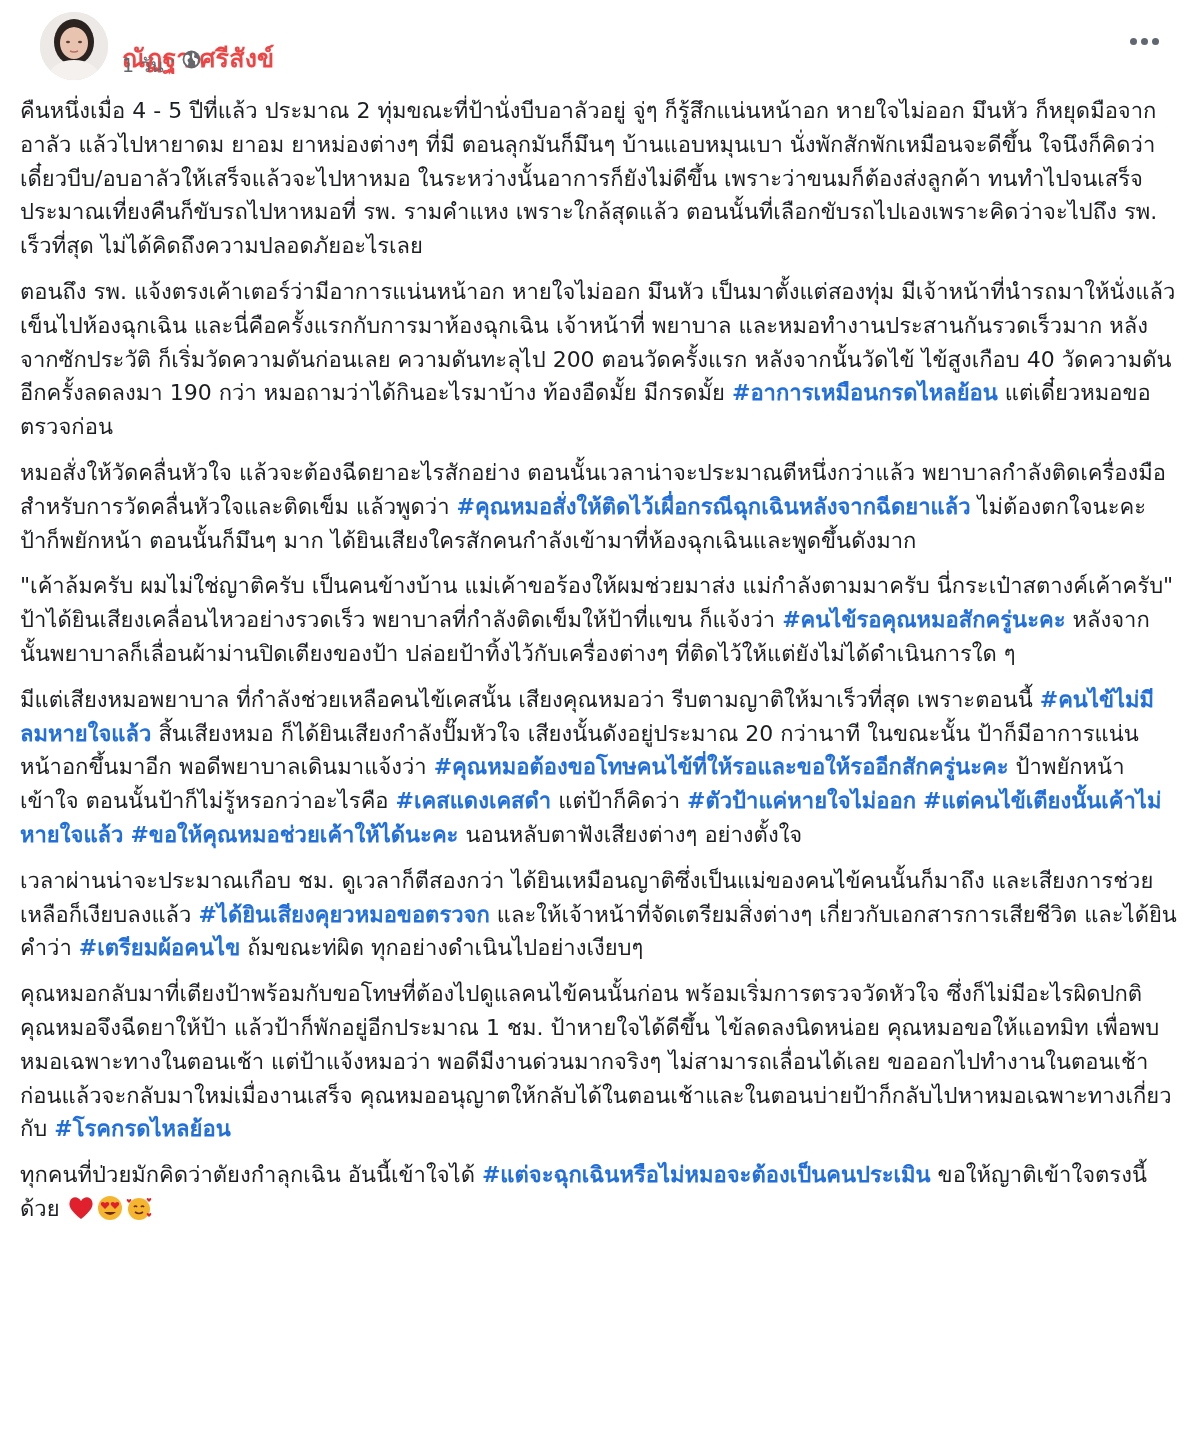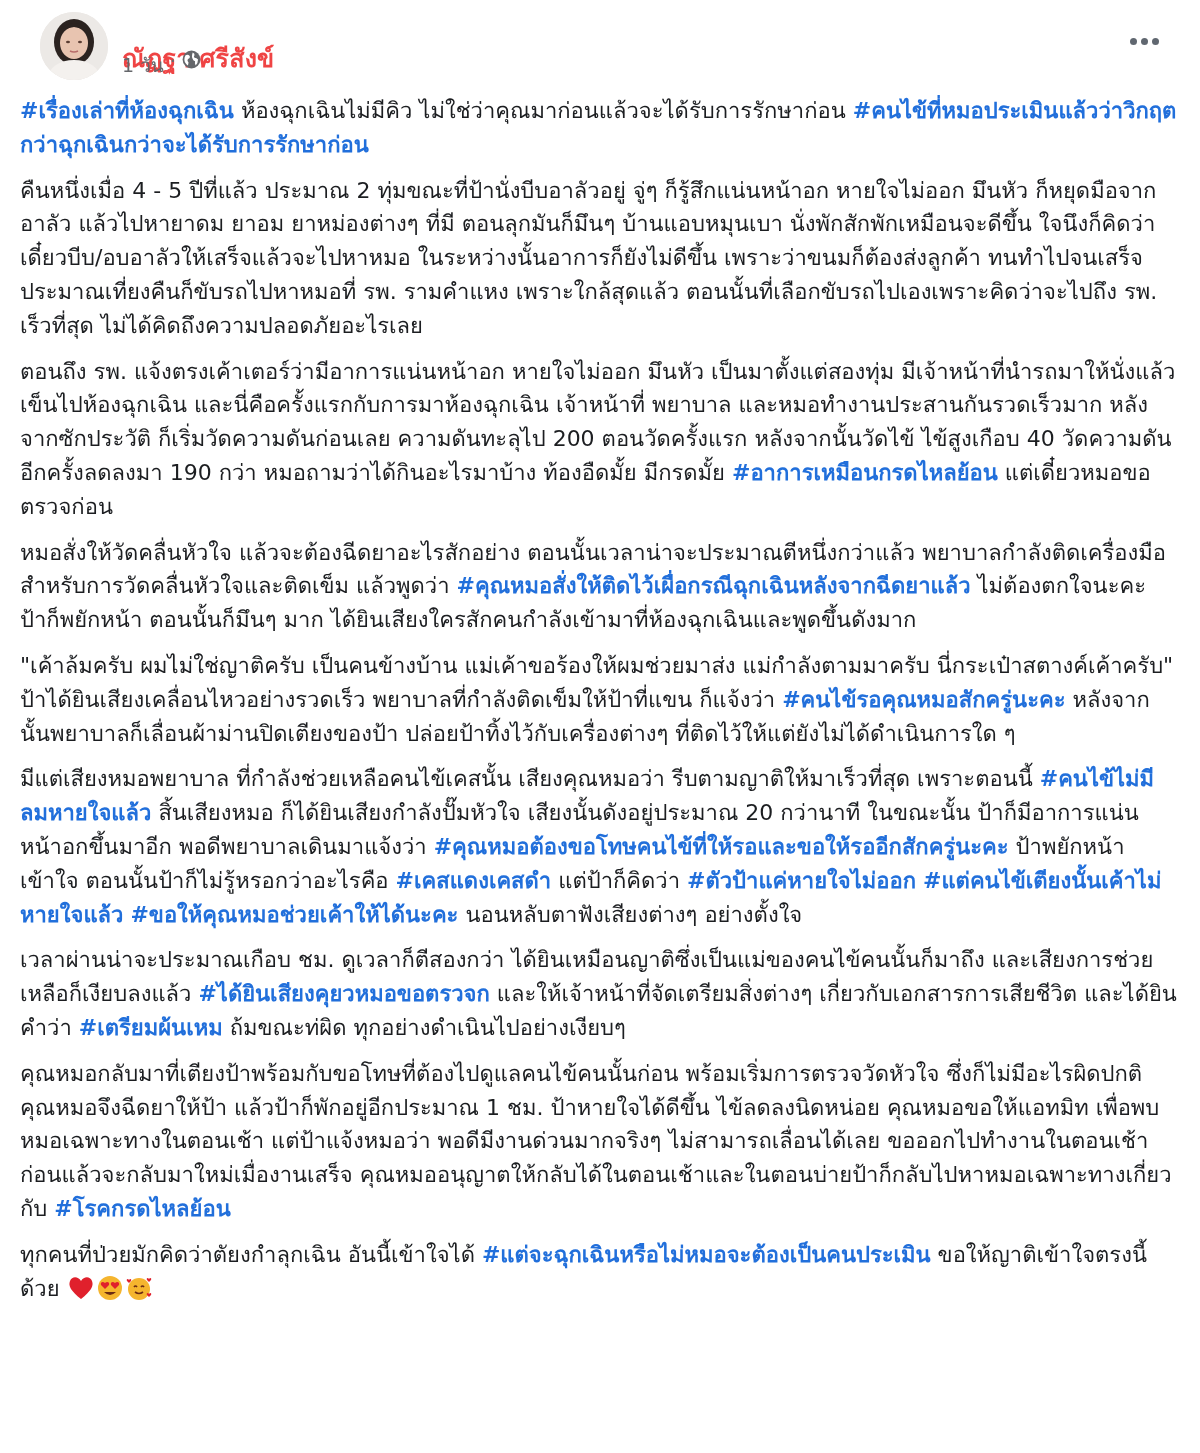--- a/index.html
+++ b/index.html
@@ -138,27 +138,26 @@
       </span>
     </div>
     <div class="more-button">
       <span class="dot"></span>
       <span class="dot"></span>
       <span class="dot"></span>
     </div>
   </div>
 
   <div class="post-body" id="post-body">
-      <p><a class="hashtag">#เรื่องเล่าที่ห้องฉุกเฉิน</a><span> ห้องฉุกเฉินไม่มีคิว ไม่ใช่ว่าคุณมาก่อนแล้วจะได้รับการรักษาก่อน </span><a class="hashtag">#คนไข้ที่หมอประเมินแล้วว่าวิกฤตกว่าฉุกเฉินกว่าจะได้รับการรักษาก่อน</a></p>
       <p><span>คืนหนึ่งเมื่อ 4 - 5 ปีที่แล้ว ประมาณ 2 ทุ่มขณะที่ป้านั่งบีบอาลัวอยู่ จู่ๆ ก็รู้สึกแน่นหน้าอก หายใจไม่ออก มึนหัว ก็หยุดมือจากอาลัว แล้วไปหายาดม ยาอม ยาหม่องต่างๆ ที่มี ตอนลุกมันก็มึนๆ บ้านแอบหมุนเบา นั่งพักสักพักเหมือนจะดีขึ้น ใจนึงก็คิดว่าเดี๋ยวบีบ/อบอาลัวให้เสร็จแล้วจะไปหาหมอ ในระหว่างนั้นอาการก็ยังไม่ดีขึ้น เพราะว่าขนมก็ต้องส่งลูกค้า ทนทำไปจนเสร็จ ประมาณเที่ยงคืนก็ขับรถไปหาหมอที่ รพ. รามคำแหง เพราะใกล้สุดแล้ว ตอนนั้นที่เลือกขับรถไปเองเพราะคิดว่าจะไปถึง รพ. เร็วที่สุด ไม่ได้คิดถึงความปลอดภัยอะไรเลย</span></p>
       <p><span>ตอนถึง รพ. แจ้งตรงเค้าเตอร์ว่ามีอาการแน่นหน้าอก หายใจไม่ออก มึนหัว เป็นมาตั้งแต่สองทุ่ม มีเจ้าหน้าที่นำรถมาให้นั่งแล้วเข็นไปห้องฉุกเฉิน และนี่คือครั้งแรกกับการมาห้องฉุกเฉิน เจ้าหน้าที่ พยาบาล และหมอทำงานประสานกันรวดเร็วมาก หลังจากซักประวัติ ก็เริ่มวัดความดันก่อนเลย ความดันทะลุไป 200 ตอนวัดครั้งแรก หลังจากนั้นวัดไข้ ไข้สูงเกือบ 40 วัดความดันอีกครั้งลดลงมา 190 กว่า หมอถามว่าได้กินอะไรมาบ้าง ท้องอืดมั้ย มีกรดมั้ย </span><a class="hashtag">#อาการเหมือนกรดไหลย้อน</a><span> แต่เดี๋ยวหมอขอตรวจก่อน</span></p>
       <p><span>หมอสั่งให้วัดคลื่นหัวใจ แล้วจะต้องฉีดยาอะไรสักอย่าง ตอนนั้นเวลาน่าจะประมาณตีหนึ่งกว่าแล้ว พยาบาลกำลังติดเครื่องมือสำหรับการวัดคลื่นหัวใจและติดเข็ม แล้วพูดว่า </span><a class="hashtag">#คุณหมอสั่งให้ติดไว้เผื่อกรณีฉุกเฉินหลังจากฉีดยาแล้ว</a><span> ไม่ต้องตกใจนะคะ ป้าก็พยักหน้า ตอนนั้นก็มึนๆ มาก ได้ยินเสียงใครสักคนกำลังเข้ามาที่ห้องฉุกเฉินและพูดขึ้นดังมาก</span></p>
       <p><span>"เค้าล้มครับ ผมไม่ใช่ญาติครับ เป็นคนข้างบ้าน แม่เค้าขอร้องให้ผมช่วยมาส่ง แม่กำลังตามมาครับ นี่กระเป๋าสตางค์เค้าครับ" ป้าได้ยินเสียงเคลื่อนไหวอย่างรวดเร็ว พยาบาลที่กำลังติดเข็มให้ป้าที่แขน ก็แจ้งว่า </span><a class="hashtag">#คนไข้รอคุณหมอสักครู่นะคะ</a><span> หลังจากนั้นพยาบาลก็เลื่อนผ้าม่านปิดเตียงของป้า ปล่อยป้าทิ้งไว้กับเครื่องต่างๆ ที่ติดไว้ให้แต่ยังไม่ได้ดำเนินการใด ๆ</span></p>
       <p><span>มีแต่เสียงหมอพยาบาล ที่กำลังช่วยเหลือคนไข้เคสนั้น เสียงคุณหมอว่า รีบตามญาติให้มาเร็วที่สุด เพราะตอนนี้ </span><a class="hashtag">#คนไข้ไม่มีลมหายใจแล้ว</a><span> สิ้นเสียงหมอ ก็ได้ยินเสียงกำลังปั๊มหัวใจ เสียงนั้นดังอยู่ประมาณ 20 กว่านาที ในขณะนั้น ป้าก็มีอาการแน่นหน้าอกขึ้นมาอีก พอดีพยาบาลเดินมาแจ้งว่า </span><a class="hashtag">#คุณหมอต้องขอโทษคนไข้ที่ให้รอและขอให้รออีกสักครู่นะคะ</a><span> ป้าพยักหน้าเข้าใจ ตอนนั้นป้าก็ไม่รู้หรอกว่าอะไรคือ </span><a class="hashtag">#เคสแดงเคสดำ</a><span> แต่ป้าก็คิดว่า </span><a class="hashtag">#ตัวป้าแค่หายใจไม่ออก</a><span> </span><a class="hashtag">#แต่คนไข้เตียงนั้นเค้าไม่หายใจแล้ว</a><span> </span><a class="hashtag">#ขอให้คุณหมอช่วยเค้าให้ได้นะคะ</a><span> นอนหลับตาฟังเสียงต่างๆ อย่างตั้งใจ</span></p>
-      <p><span>เวลาผ่านน่าจะประมาณเกือบ ชม. ดูเวลาก็ตีสองกว่า ได้ยินเหมือนญาติซึ่งเป็นแม่ของคนไข้คนนั้นก็มาถึง และเสียงการช่วยเหลือก็เงียบลงแล้ว </span><a class="hashtag">#ได้ยินเสียงคุยวหมอขอตรวจก</a><span> และให้เจ้าหน้าที่จัดเตรียมสิ่งต่างๆ เกี่ยวกับเอกสารการเสียชีวิต และได้ยินคำว่า </span><a class="hashtag">#เตรียมผ้นเหม</a><span> ถ้มขณะท่ผิด ทุกอย่างดำเนินไปอย่างเงียบๆ</span></p>
+      <p><span>เวลาผ่านน่าจะประมาณเกือบ ชม. ดูเวลาก็ตีสองกว่า ได้ยินเหมือนญาติซึ่งเป็นแม่ของคนไข้คนนั้นก็มาถึง และเสียงการช่วยเหลือก็เงียบลงแล้ว </span><a class="hashtag">#ได้ยินเสียงคุยวหมอขอตรวจก</a><span> และให้เจ้าหน้าที่จัดเตรียมสิ่งต่างๆ เกี่ยวกับเอกสารการเสียชีวิต และได้ยินคำว่า </span><a class="hashtag">#เตรียมผ้อคนไข</a><span> ถ้มขณะท่ผิด ทุกอย่างดำเนินไปอย่างเงียบๆ</span></p>
       <p><span>คุณหมอกลับมาที่เตียงป้าพร้อมกับขอโทษที่ต้องไปดูแลคนไข้คนนั้นก่อน พร้อมเริ่มการตรวจวัดหัวใจ ซึ่งก็ไม่มีอะไรผิดปกติ คุณหมอจึงฉีดยาให้ป้า แล้วป้าก็พักอยู่อีกประมาณ 1 ชม. ป้าหายใจได้ดีขึ้น ไข้ลดลงนิดหน่อย คุณหมอขอให้แอทมิท เพื่อพบหมอเฉพาะทางในตอนเช้า แต่ป้าแจ้งหมอว่า พอดีมีงานด่วนมากจริงๆ ไม่สามารถเลื่อนได้เลย ขอออกไปทำงานในตอนเช้าก่อนแล้วจะกลับมาใหม่เมื่องานเสร็จ คุณหมออนุญาตให้กลับได้ในตอนเช้าและในตอนบ่ายป้าก็กลับไปหาหมอเฉพาะทางเกี่ยวกับ </span><a class="hashtag">#โรคกรดไหลย้อน</a></p>
       <p><span>ทุกคนที่ป่วยมักคิดว่าตัยงกำลุกเฉิน อันนี้เข้าใจได้ </span><a class="hashtag">#แต่จะฉุกเฉินหรือไม่หมอจะต้องเป็นคนประเมิน</a><span> ขอให้ญาติเข้าใจตรงนี้ด้วย </span><span class="emoji"><svg viewBox="0 0 28 26" width="28" height="26">
             <path d="M14 24 C4 16 1 11 3 6 C5 1 11 1 14 6 C17 1 23 1 25 6 C27 11 24 16 14 24 Z" fill="#e0202c"></path>
           </svg></span><span class="emoji"><svg viewBox="0 0 28 26" width="28" height="26">
             <circle cx="14" cy="13" r="12" fill="#f5b52e"></circle>
             <path d="M9 8 C7 6 4 7 5 10 L9 14 L13 10 C14 7 11 6 9 8 Z" fill="#e0202c"></path>
             <path d="M19 8 C17 6 14 7 15 10 L19 14 L23 10 C24 7 21 6 19 8 Z" fill="#e0202c"></path>
             <path d="M8 17 Q14 23 20 17 Z" fill="#6b2b12"></path>
           </svg></span><span class="emoji"><svg viewBox="0 0 28 26" width="28" height="26">
             <circle cx="14" cy="14" r="11" fill="#f5b52e"></circle>

